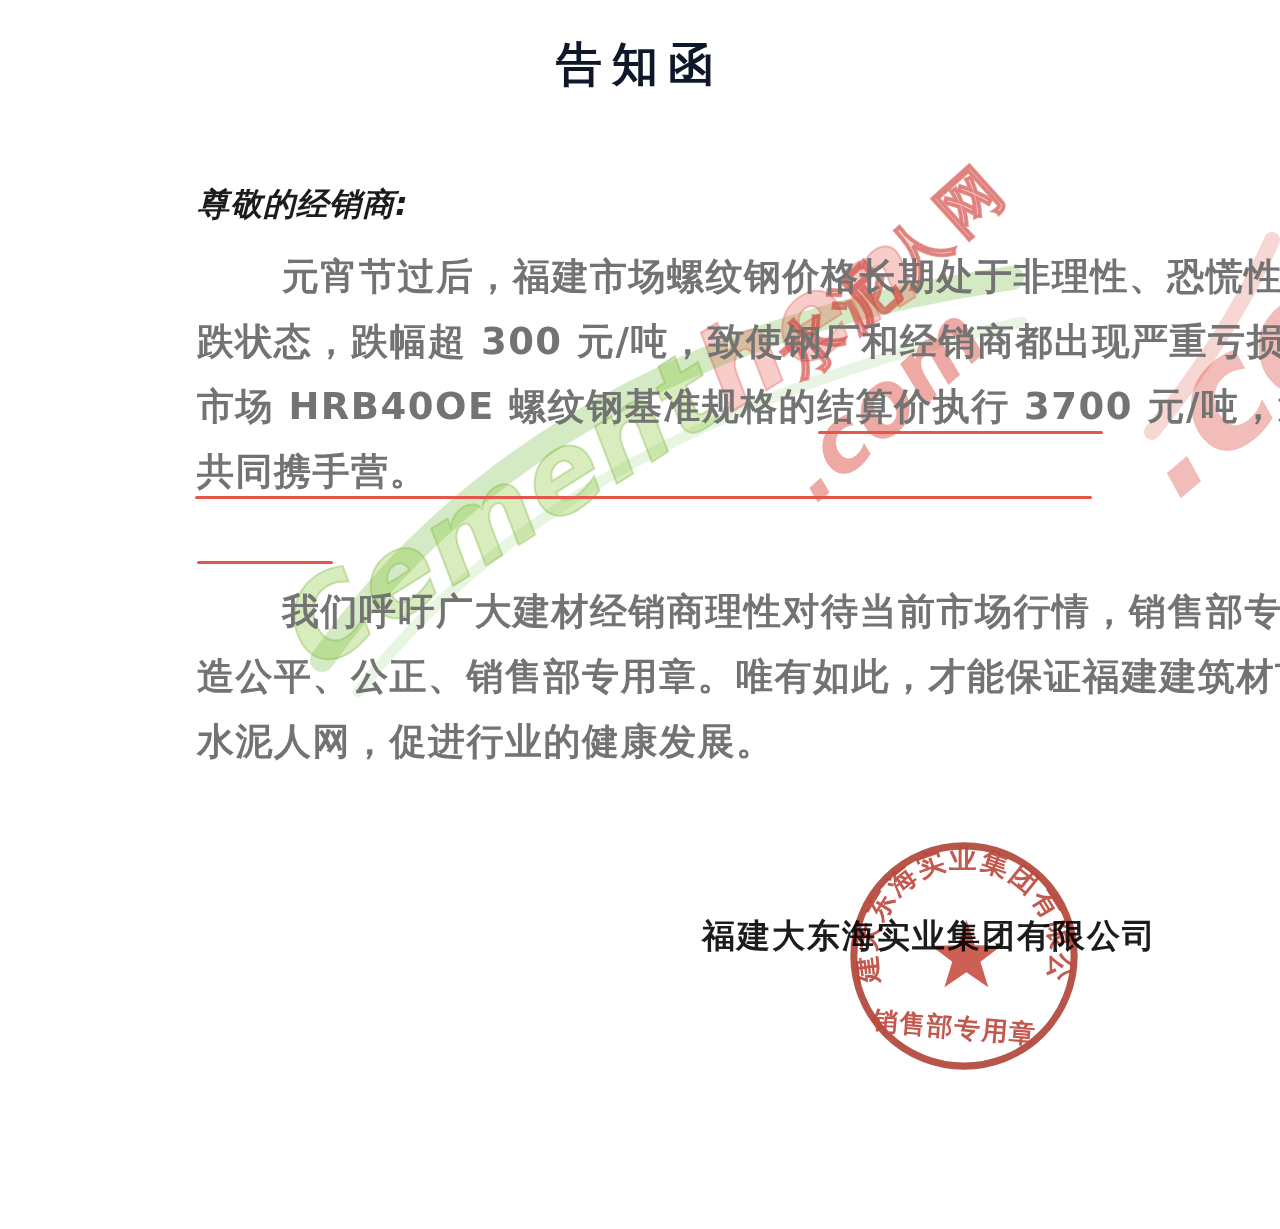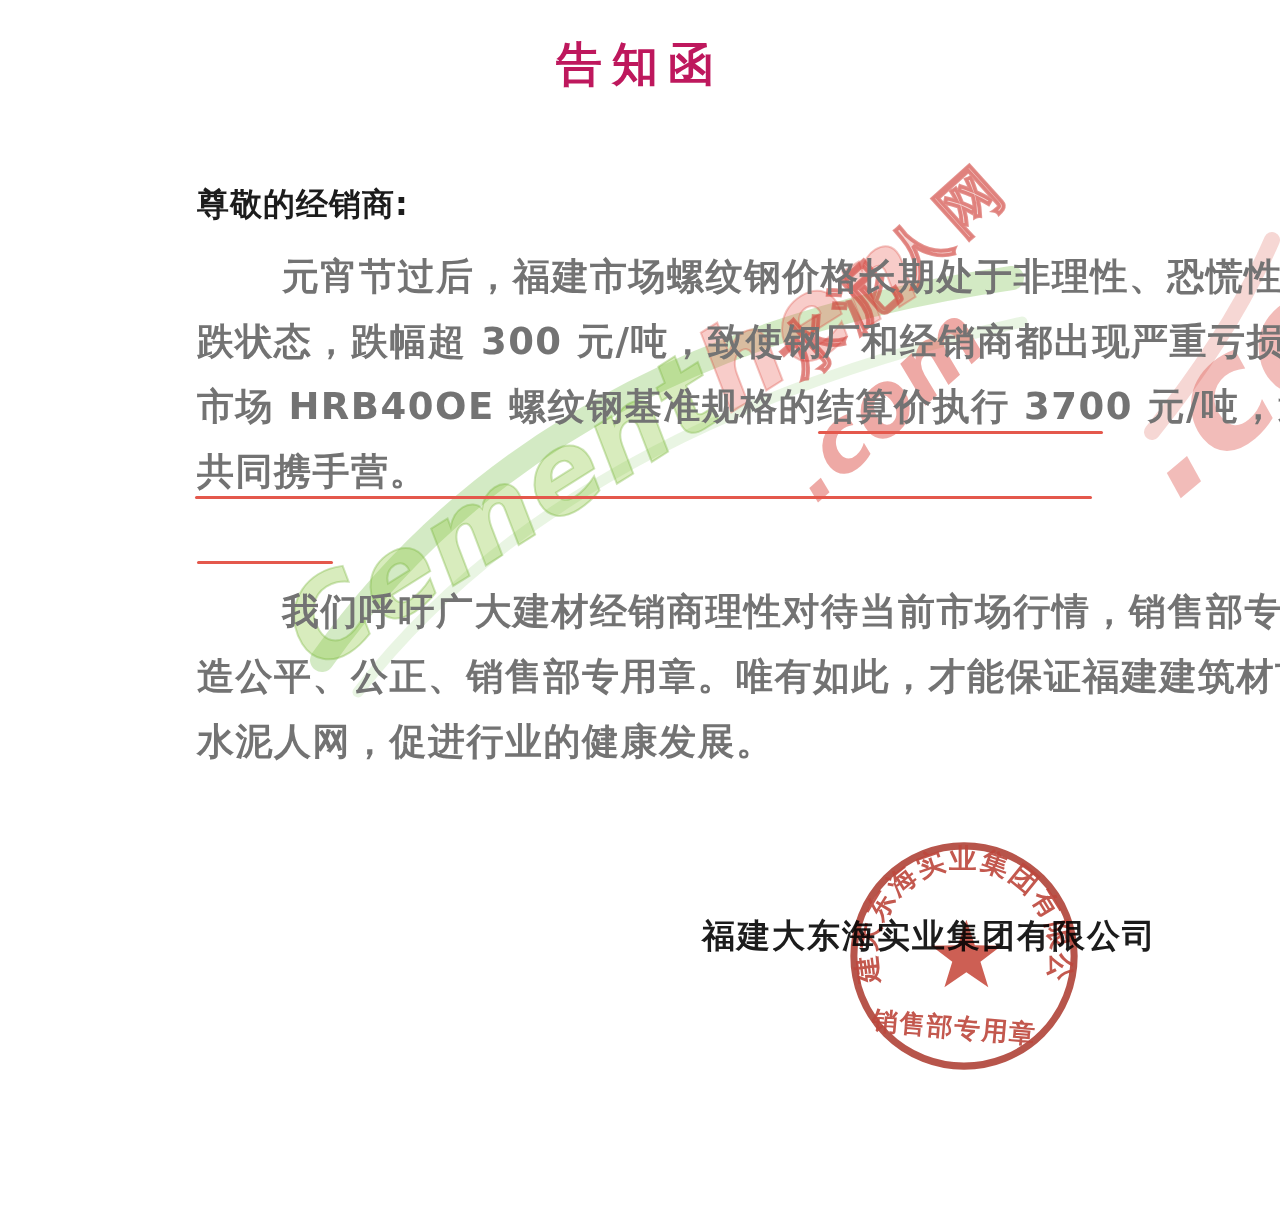--- a/index.html
+++ b/index.html
@@ -7,26 +7,26 @@
   .page {
     position:relative; width:1280px; height:1229px; margin:0 auto;
     background:#ffffff; overflow:hidden;
     font-family:"DejaVu Sans","Liberation Sans",sans-serif;
     color:#1c1c1c;
   }
   
   .doc-title {
     position:absolute; top:34px; left:0; width:1280px;
     text-align:center; font-size:46px; font-weight:700;
-    letter-spacing:10px; color:#be185d;
+    letter-spacing:10px; color:#0f172a;
   }
   
   .salutation {
     position:absolute; left:197px; top:172px; height:65px; line-height:65px;
-    font-size:32px; font-weight:700; letter-spacing:1px;
+    font-size:32px; font-weight:700; letter-spacing:1px;font-style:italic;
   }
   .body-block { position:absolute; left:197px; width:930px; }
   .p1 { top:244px; }
   .p2 { top:579px; }
   .bline {
     height:65px; line-height:65px; font-size:37px; font-weight:600;
     letter-spacing:1.5px; white-space:nowrap; color:#737373;
   }
   .indent { padding-left:85px; }
   

